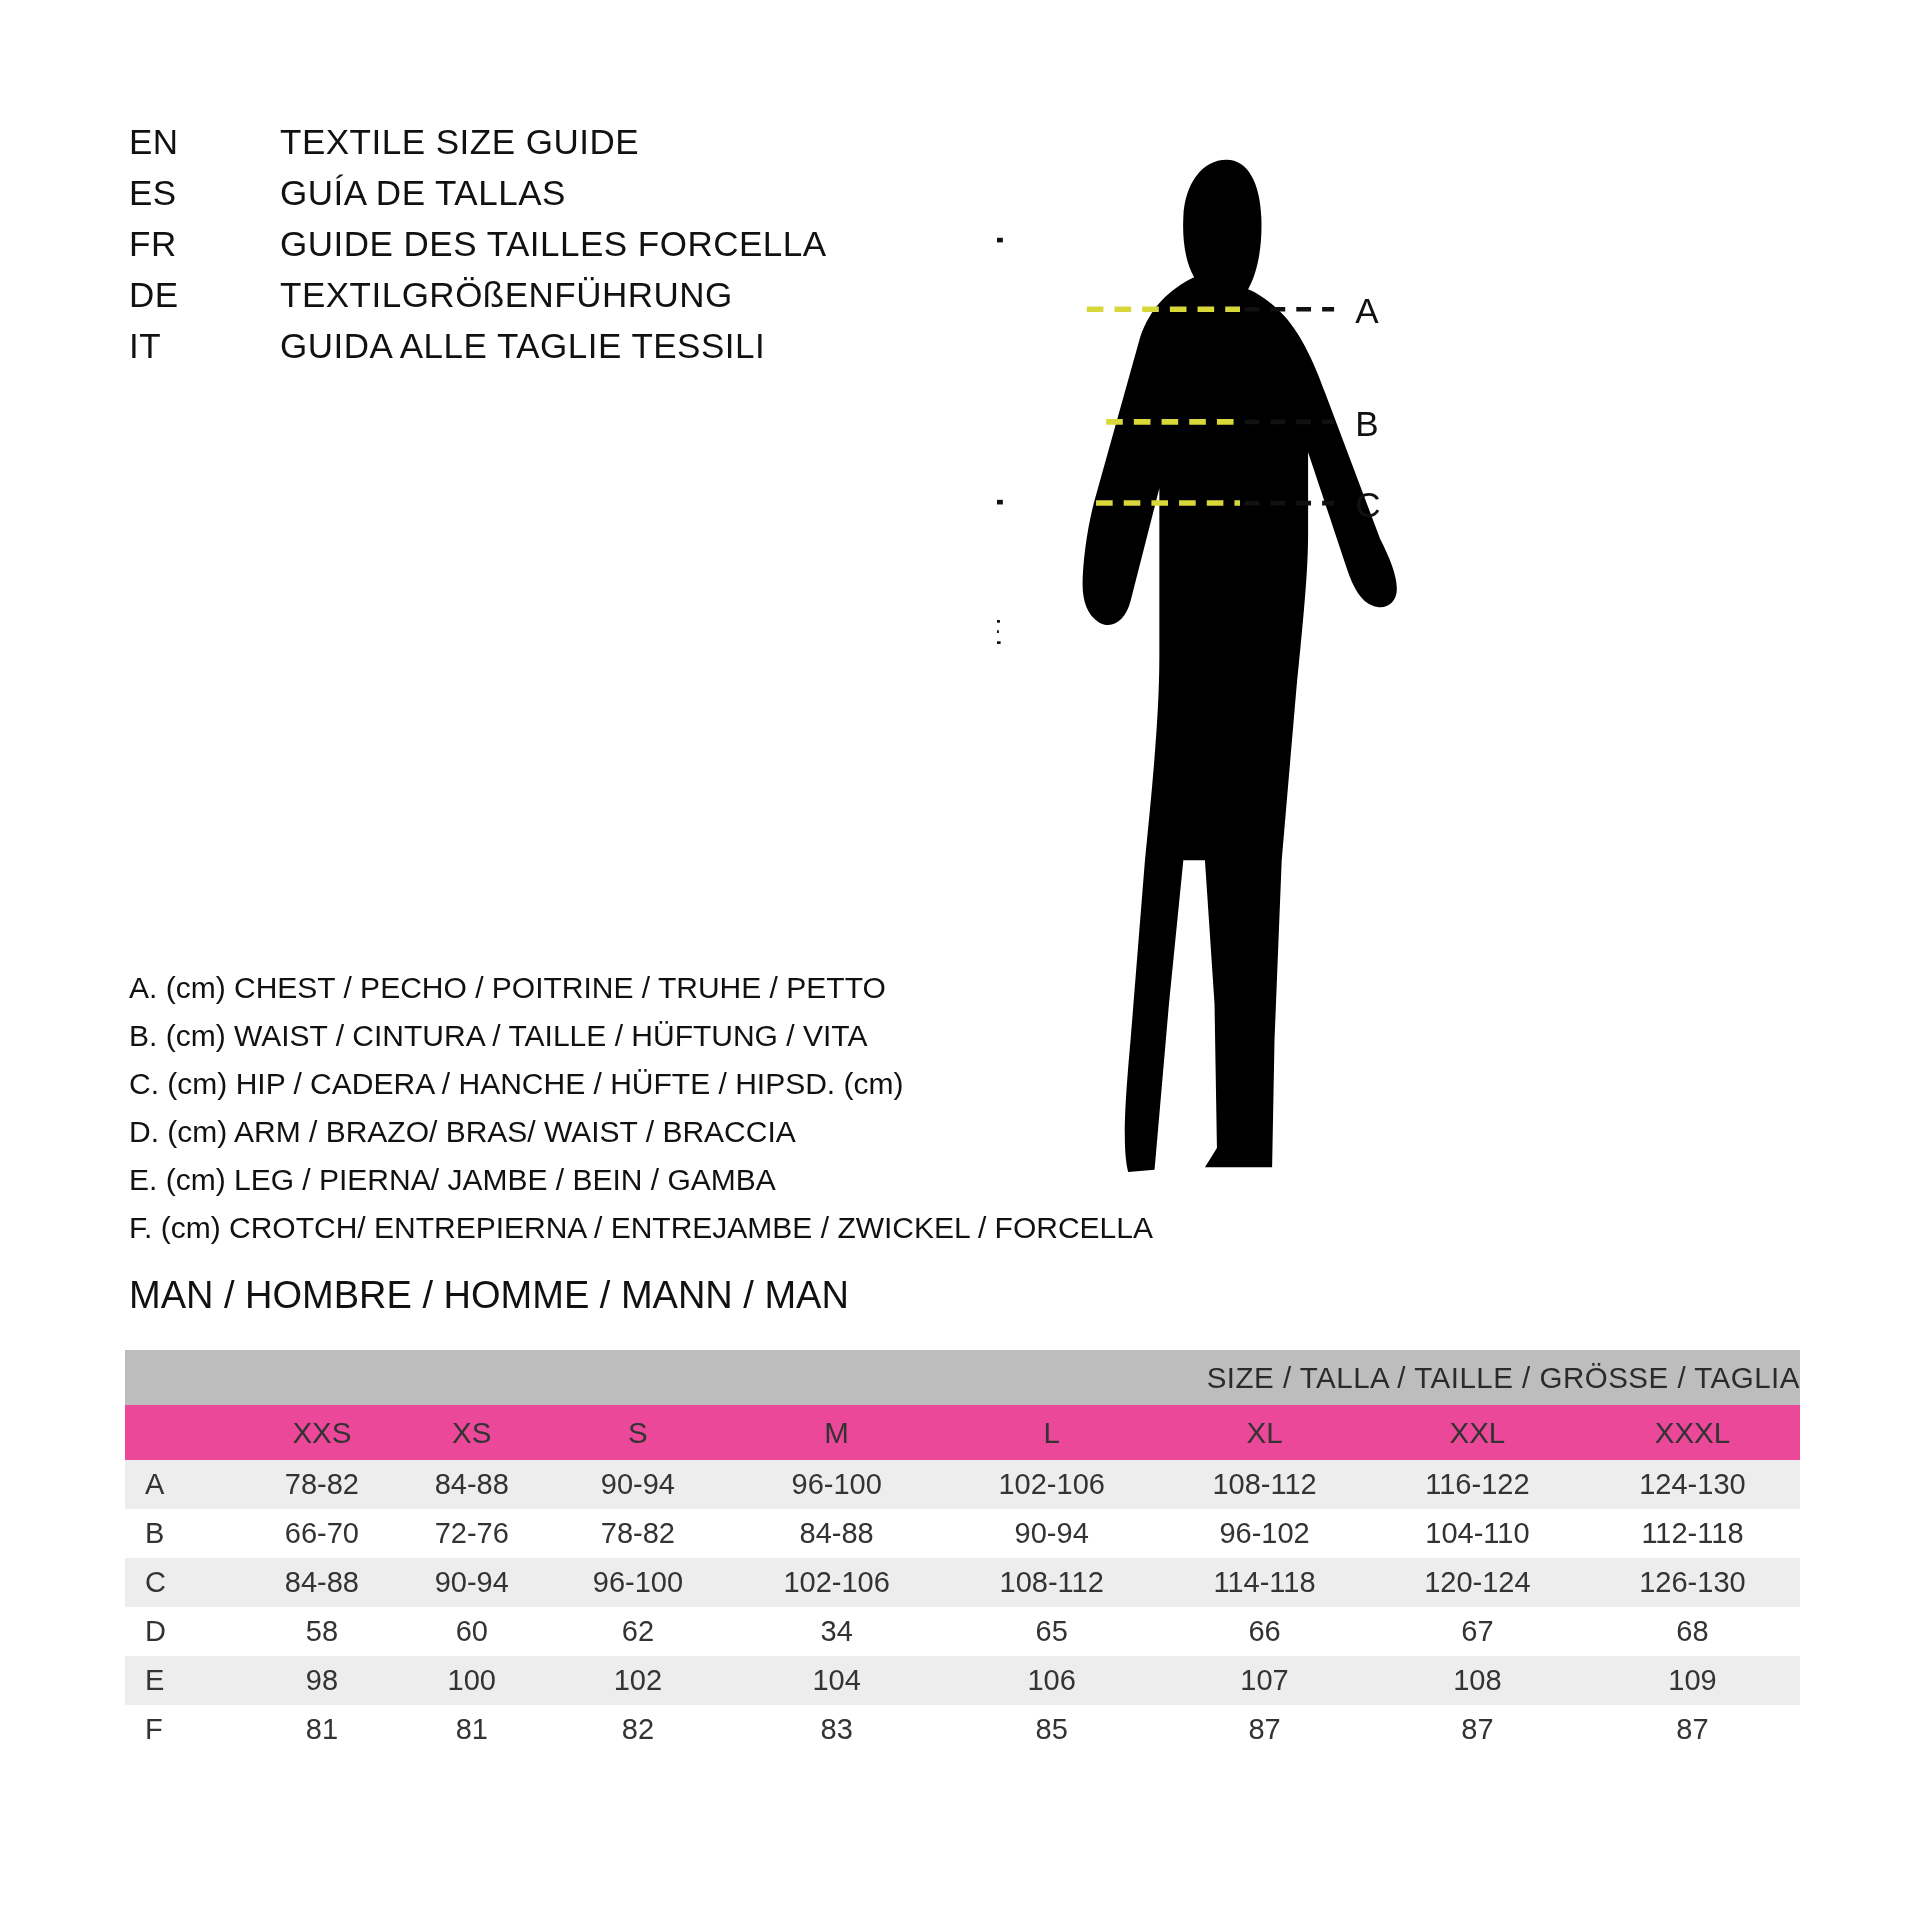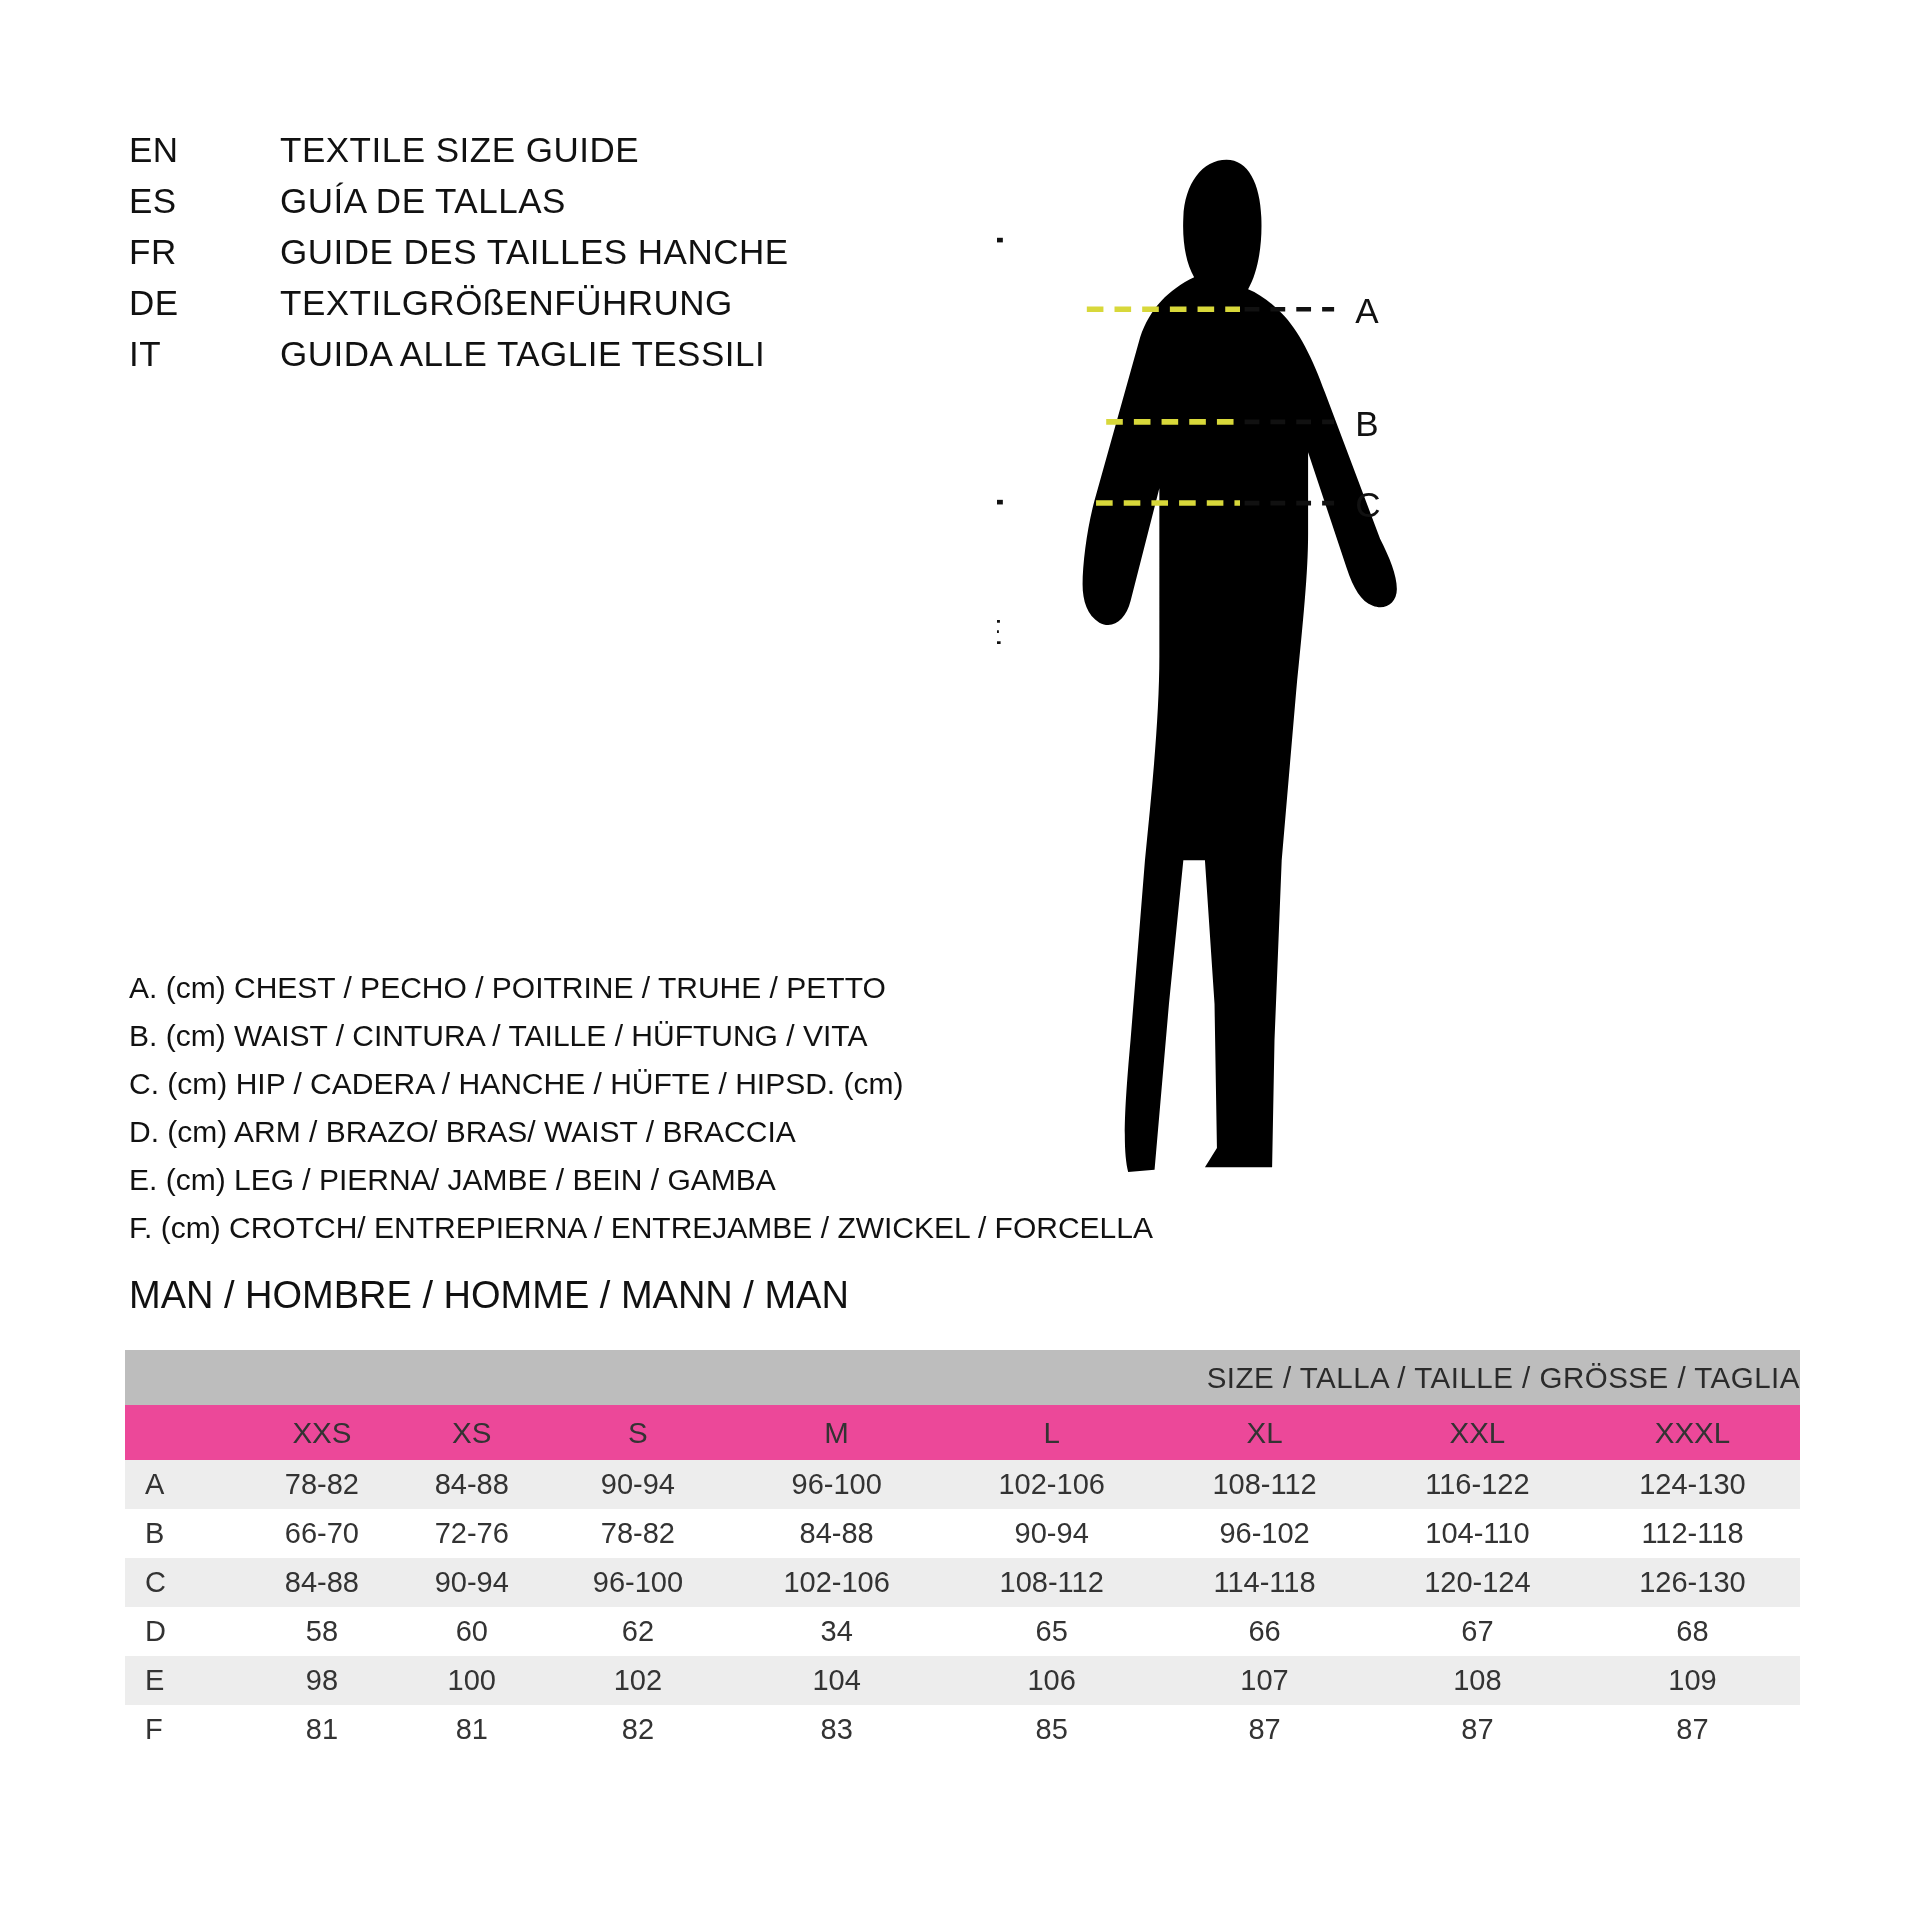--- a/index.html
+++ b/index.html
@@ -13,21 +13,21 @@
     position: relative;
     font-family: "Liberation Sans", sans-serif;
     color: #1a1a1a;
     overflow: hidden;
   }
 
   
   #title-block {
     position: absolute;
     left: 129px;
-    top: 130px;
+    top: 122px;
     width: 757px;
   }
   .title-row {
     display: flex;
     align-items: baseline;
     height: 51px;
     font-size: 35px;
     letter-spacing: 0.5px;
     color: #111111;
   }
@@ -117,21 +117,21 @@
   <div class="title-row">
     <span class="title-lang">EN</span>
     <span class="title-text">TEXTILE SIZE GUIDE</span>
   </div>
   <div class="title-row">
     <span class="title-lang">ES</span>
     <span class="title-text">GUÍA DE TALLAS</span>
   </div>
   <div class="title-row">
     <span class="title-lang">FR</span>
-    <span class="title-text">GUIDE DES TAILLES HANCHE</span>
+    <span class="title-text">GUIDE DES TAILLES FORCELLA</span>
   </div>
   <div class="title-row">
     <span class="title-lang">DE</span>
     <span class="title-text">TEXTILGRÖßENFÜHRUNG</span>
   </div>
   <div class="title-row">
     <span class="title-lang">IT</span>
     <span class="title-text">GUIDA ALLE TAGLIE TESSILI</span>
   </div>
 </div>

